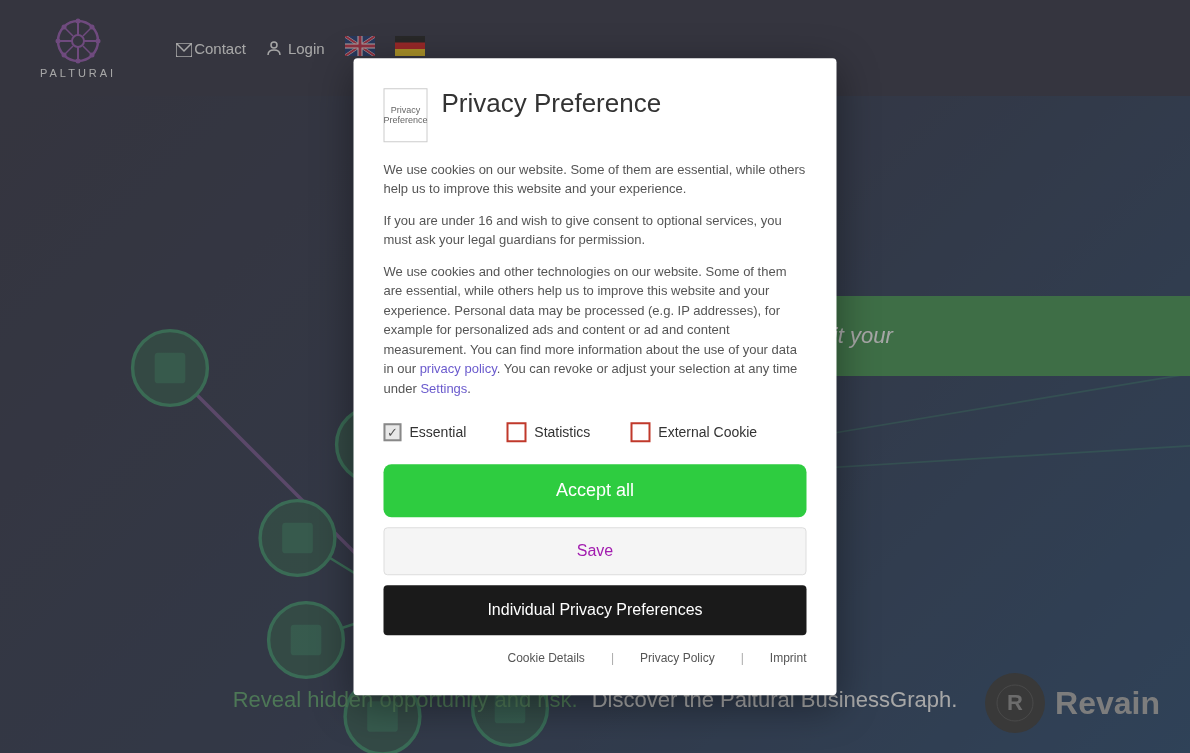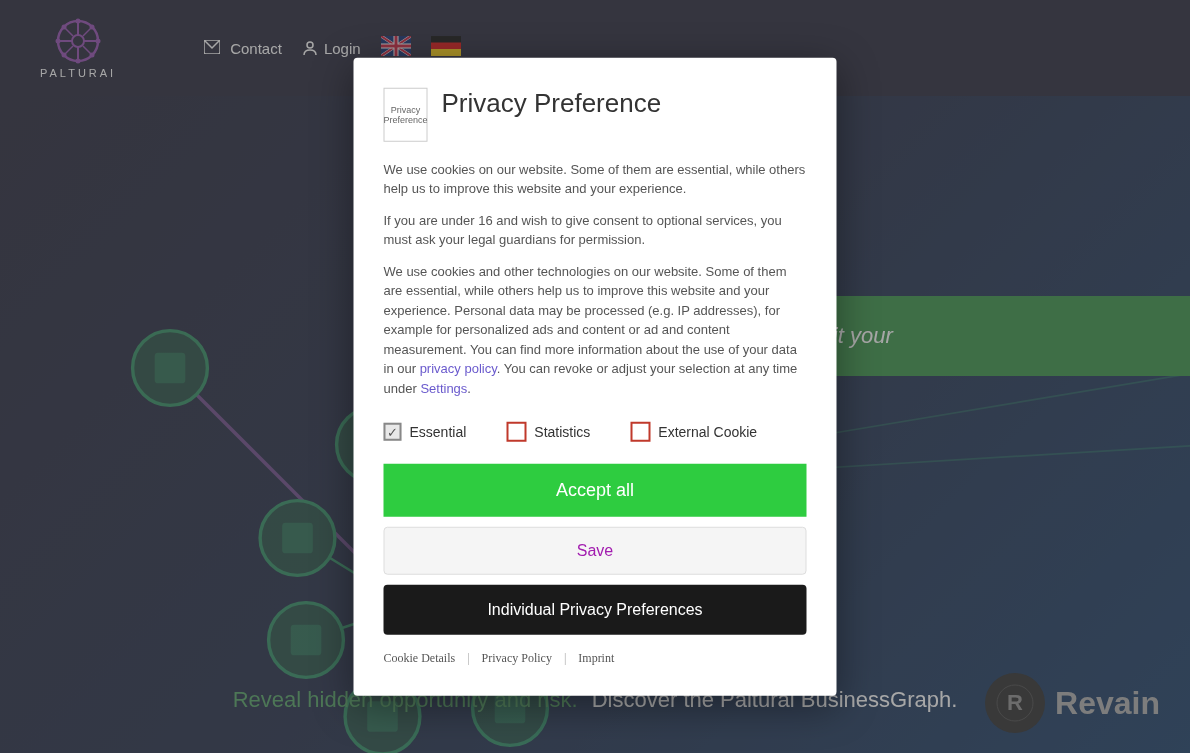--- a/index.html
+++ b/index.html
@@ -43,25 +43,24 @@
       text-decoration: none;
       font-size: 16px;
     }
     .nav-right {
       display: flex;
       align-items: center;
       gap: 20px;
     }
     .nav-contact {
       display: flex;
-      align-items: flex-start;
-      gap: 10px;
+      align-items: flex-end;
+      gap: 2px;
       color: #ffffff;
       font-size: 15px;
-      margin-left: 28px;
     }
     .nav-login {
       display: flex;
       align-items: flex-start;
       gap: 6px;
       color: #ffffff;
       font-size: 15px;
     }
 
     
@@ -231,21 +230,21 @@
       flex-shrink: 0;
     }
 
     
     .btn-accept {
       width: 100%;
       padding: 16px;
       background: #2ecc40;
       color: #ffffff;
       border: none;
-      border-radius: 0;
+      border-radius: 8px;
       font-size: 18px;
       cursor: pointer;
       margin-bottom: 10px;
     }
     .btn-save {
       width: 100%;
       padding: 14px;
       background: #f5f5f5;
       color: #a21caf;
       border: 1px solid #ddd;
@@ -262,24 +261,23 @@
       border: none;
       border-radius: 4px;
       font-size: 16px;
       cursor: pointer;
       margin-bottom: 16px;
     }
 
     
     .modal-footer {
       display: flex;
-      justify-content: flex-start;
-      gap: 12px;
+      justify-content: flex-end;
+      gap: 26px;
       font-size: 12px;
-      font-family: Liberation Serif, serif;
     }
     .modal-footer a {
       color: #555;
       text-decoration: none;
     }
     .modal-footer span {
       color: #aaa;
     }
   </style>
 </head>

